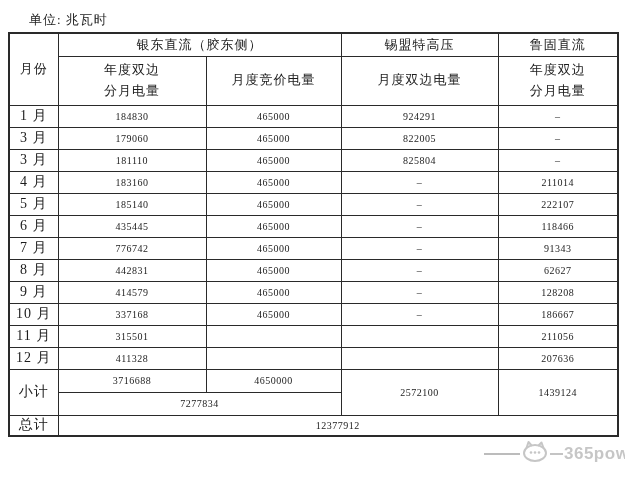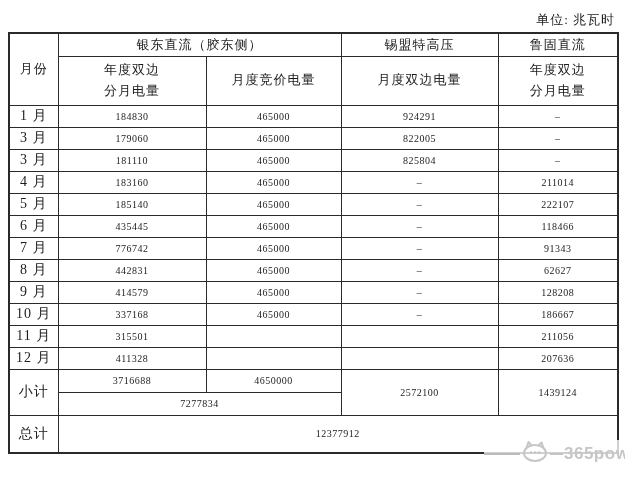--- a/index.html
+++ b/index.html
@@ -12,24 +12,25 @@
     overflow: hidden;
   }
   .page-title {
     margin: 9px 0 0 0;
     text-align: center;
     font-size: 17px;
     font-weight: normal;
     letter-spacing: 1px;
   }
   .unit-label {
-    text-align: right;
+    text-align: left;
     margin: 11px 10px 3px 0;
     font-size: 13px;
     letter-spacing: 1px;
+    padding-left: 29px;
   }
   table.trade-table {
     border-collapse: collapse;
     table-layout: fixed;
     margin: 0 0 0 8px;
     width: 609px;
     border: 2px solid #2a2a2a;
   }
   .trade-table th, .trade-table td {
     border: 1px solid #2a2a2a;
@@ -40,21 +41,21 @@
     font-size: 13px;
     overflow: hidden;
     white-space: nowrap;
   }
   .trade-table th { letter-spacing: 1px; }
   tr.header-row-1 { height: 23px; }
   tr.header-row-2 { height: 49px; }
   tr.header-row-2 th { line-height: 1.55; }
   tr.data-row { height: 22px; }
   tr.subtotal-row { height: 23px; }
-  tr.total-row { height: 38px; }
+  tr.total-row { height: 21px; }
   td.num { font-size: 10px; letter-spacing: 0.5px; }
   td.month-cell, td.label-cell { font-size: 14px; letter-spacing: 1px; }
   .two-line span { display: block; }
   
   .watermark {
     position: absolute;
     top: 440px; left: 484px;
     width: 141px; height: 28px;
     display: flex;
     align-items: center;

